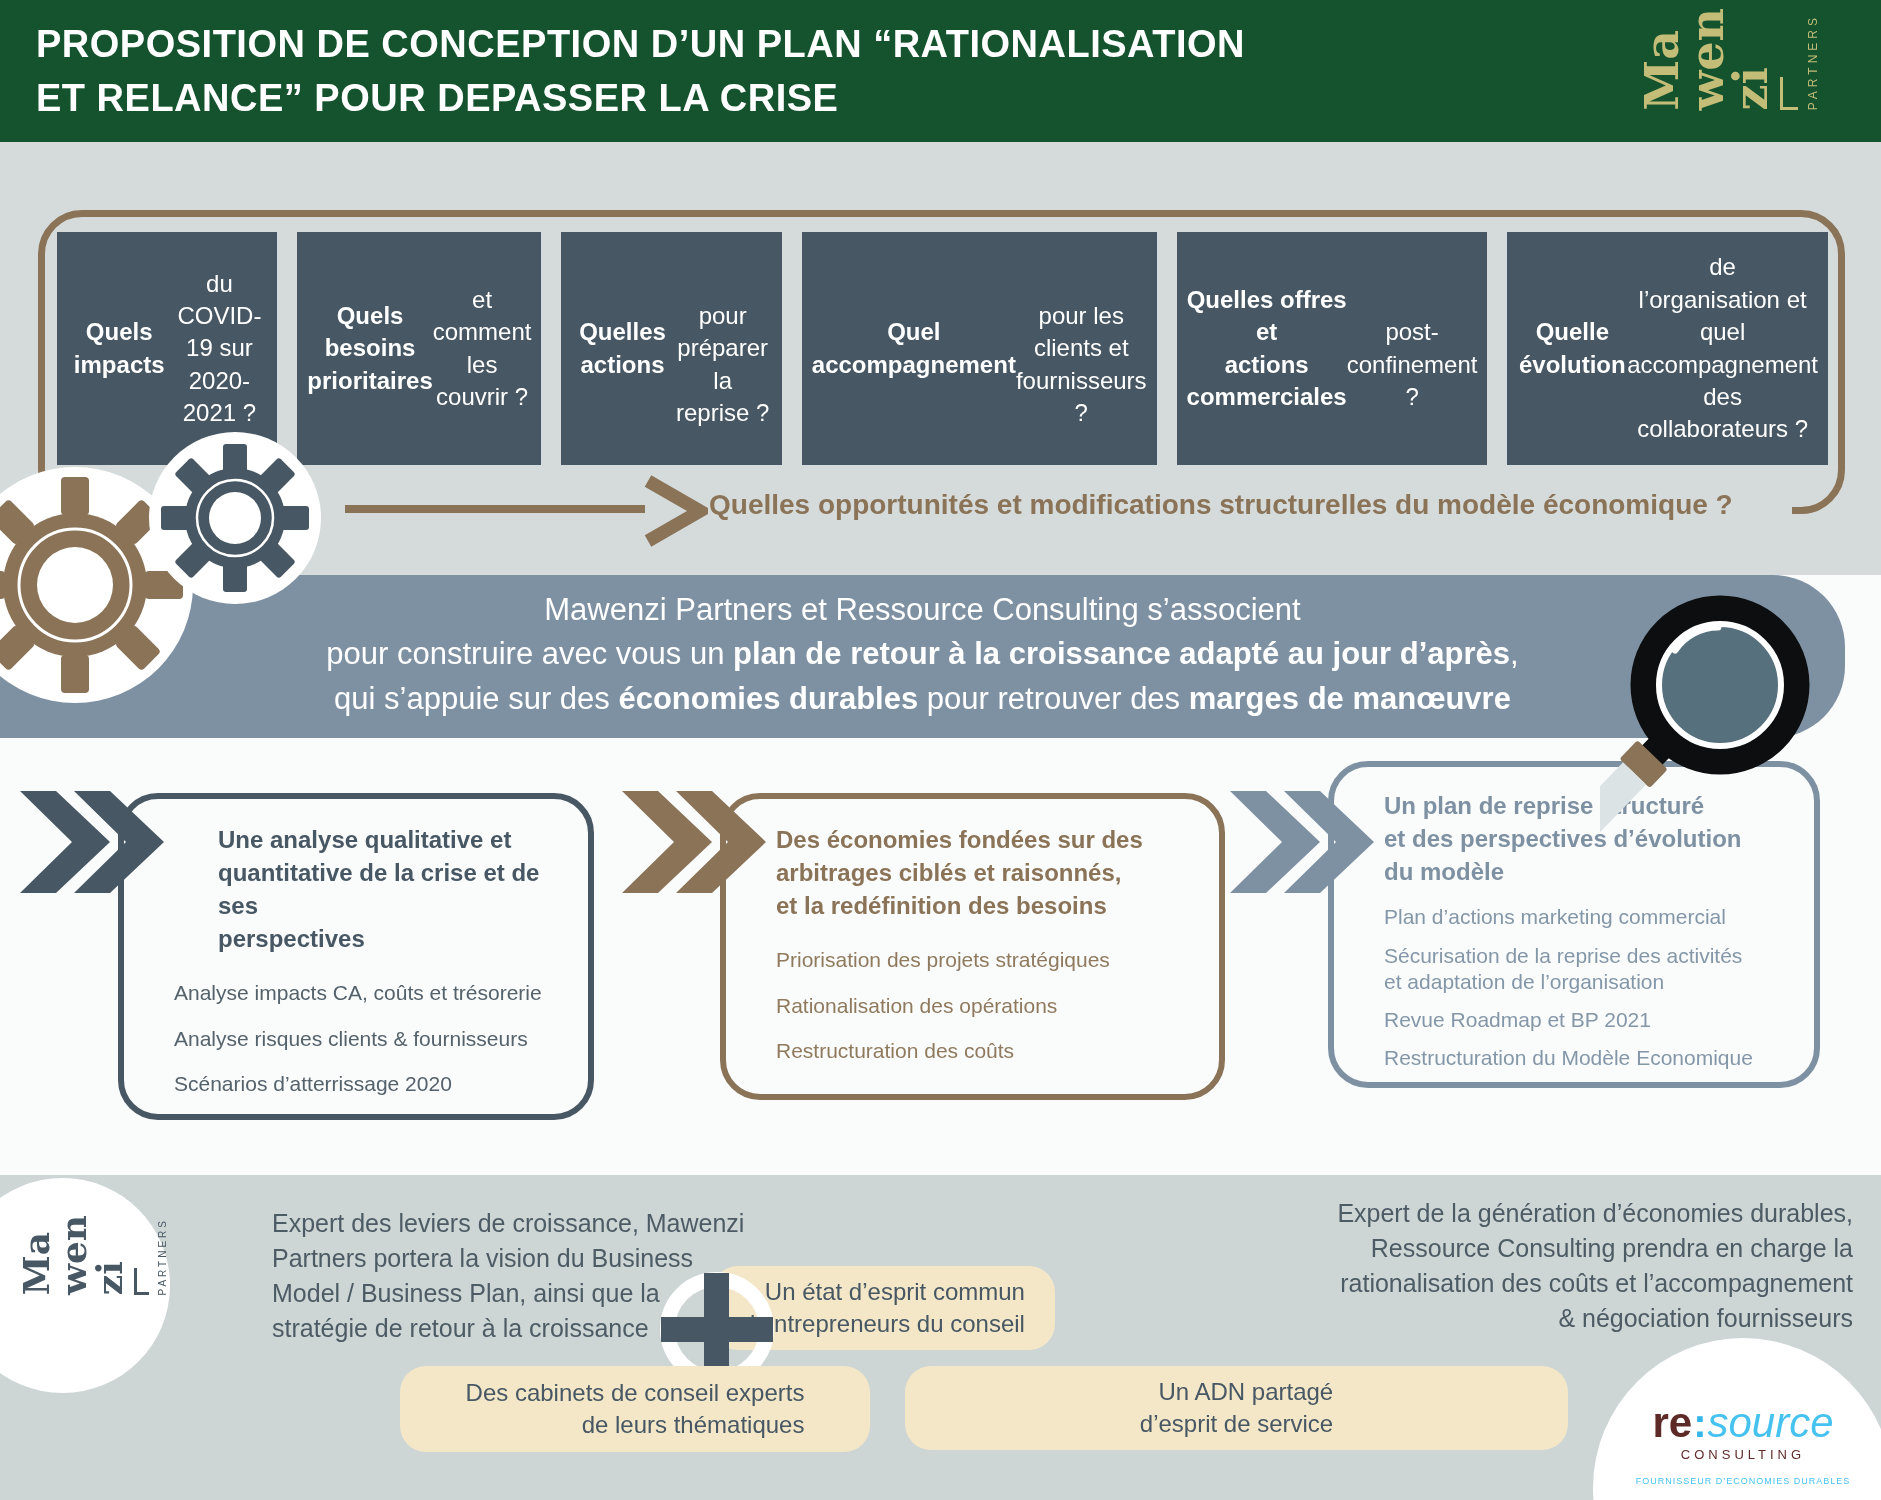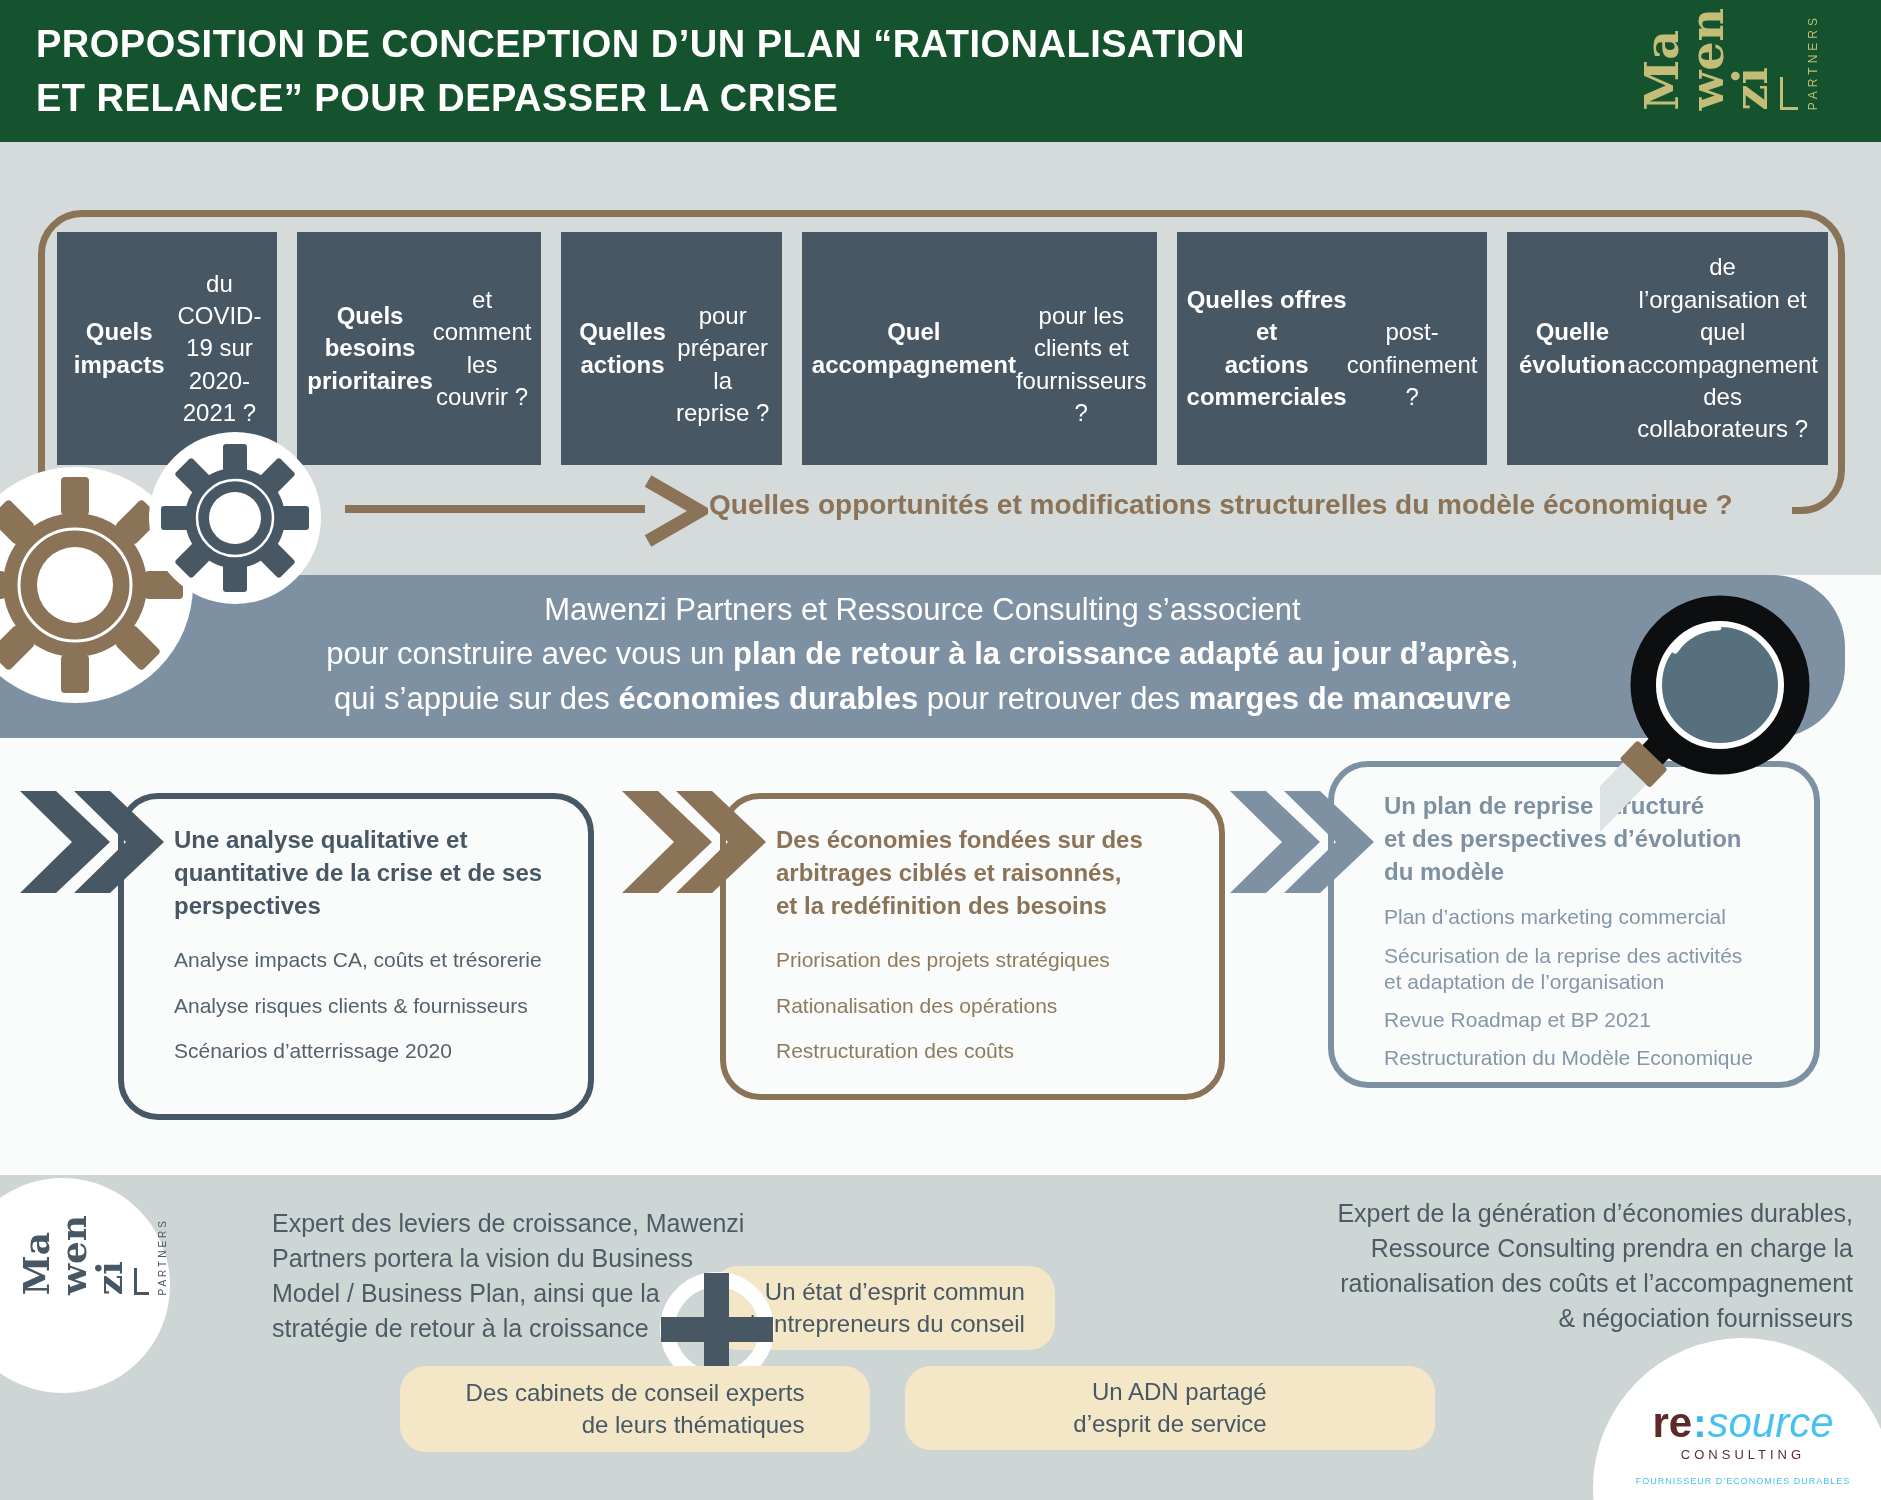--- a/index.html
+++ b/index.html
@@ -50,40 +50,40 @@
   .band{left:0;top:575px;width:1845px;height:163px;background:#7e91a3;border-radius:0 72px 72px 0;}
   .band-text{padding-top:13px;width:100%;text-align:center;color:#ffffff;
              font-size:31px;line-height:1.43;white-space:pre-line;}
 
   
   .pillar-backing{width:62px;height:114px;background:#fafbfb;}
   .pillar-box{box-sizing:border-box;border:6px solid;border-radius:40px;padding:24px 12px 0 50px;}
   .pillar-title{font-weight:bold;font-size:24px;line-height:1.38;white-space:pre-line;margin-bottom:24px;}
   .pillar-item{font-size:21px;line-height:1.3;white-space:pre-line;margin-bottom:18px;}
   .box-c1{left:118px;top:793px;width:476px;height:327px;border-color:#475763;}
-  .box-c1 .pillar-title{color:#475763;}
+  .box-c1 .pillar-title{color:#475763;margin-left:44px;}
   .box-c1 .pillar-item{color:#54626c;}
   .box-c2{left:720px;top:793px;width:505px;height:307px;border-color:#8a7357;}
   .box-c2 .pillar-title{color:#8a7357;}
   .box-c2 .pillar-item{color:#8f7a5e;}
   .box-c3{left:1328px;top:761px;width:492px;height:327px;border-color:#7e91a3;padding-top:22px;}
   .box-c3 .pillar-title{color:#7e91a3;margin-bottom:16px;}
   .box-c3 .pillar-item{color:#8497a8;margin-bottom:12px;line-height:1.25;}
 
   
   .foot-circle{left:-45px;top:1178px;width:215px;height:215px;border-radius:50%;background:#fff;}
   .foot-logo{left:22px;top:1215px;}
   .foot-left-text{left:272px;top:1206px;font-size:25px;line-height:1.4;color:#4d5b65;white-space:pre-line;}
   .foot-right-text{right:28px;top:1196px;text-align:right;font-size:25px;line-height:1.4;
                    color:#4d5b65;white-space:pre-line;}
   .pill{background:#f3e7c8;border-radius:26px;color:#475763;display:flex;align-items:center;
         justify-content:center;text-align:right;font-size:24px;line-height:1.33;white-space:pre-line;}
   .pill-1{left:712px;top:1266px;width:343px;height:84px;}
   .pill-2{left:400px;top:1366px;width:470px;height:86px;}
-  .pill-3{left:905px;top:1366px;width:530px;height:84px;}
+  .pill-3{left:905px;top:1366px;width:663px;height:84px;}
   .plus-wrap{left:660px;top:1272px;width:114px;height:114px;}
   .plus-ring{position:absolute;left:0;top:0;right:0;bottom:0;border:15px solid #ffffff;border-radius:50%;}
   .plus-h{position:absolute;left:1px;top:45px;width:112px;height:25px;background:#475763;}
   .plus-v{position:absolute;left:44px;top:1px;width:25px;height:112px;background:#475763;}
 
   
   .res-circle{left:1593px;top:1338px;width:300px;height:300px;border-radius:50%;background:#fff;}
   .res-logo{padding-top:64px;text-align:center;line-height:1;}
   .res-re{font-size:42px;font-weight:bold;color:#5d2a28;}
   .res-colon{font-size:40px;font-weight:bold;color:#35b5e8;margin:0 1px;}

